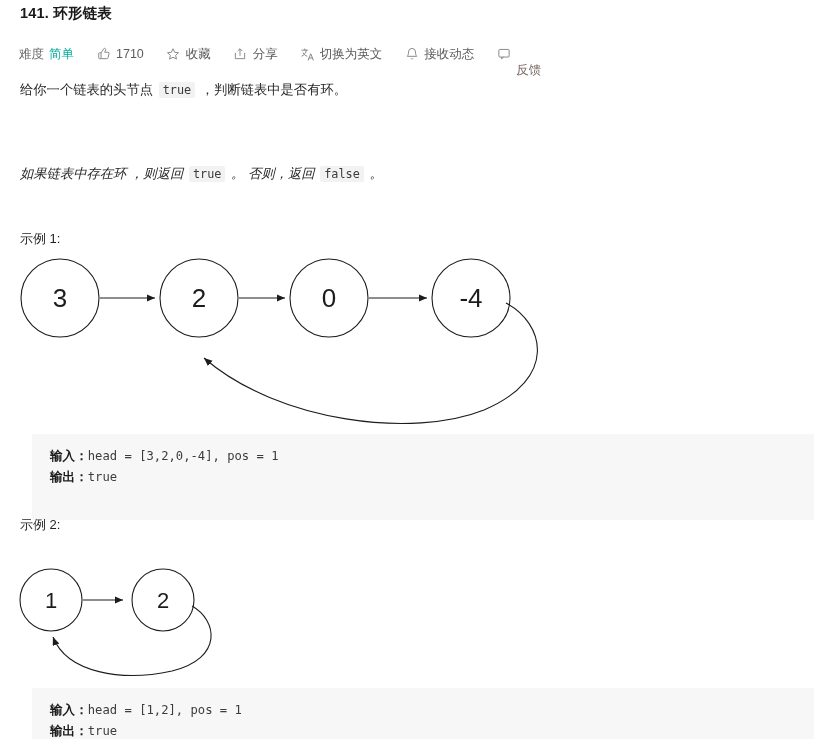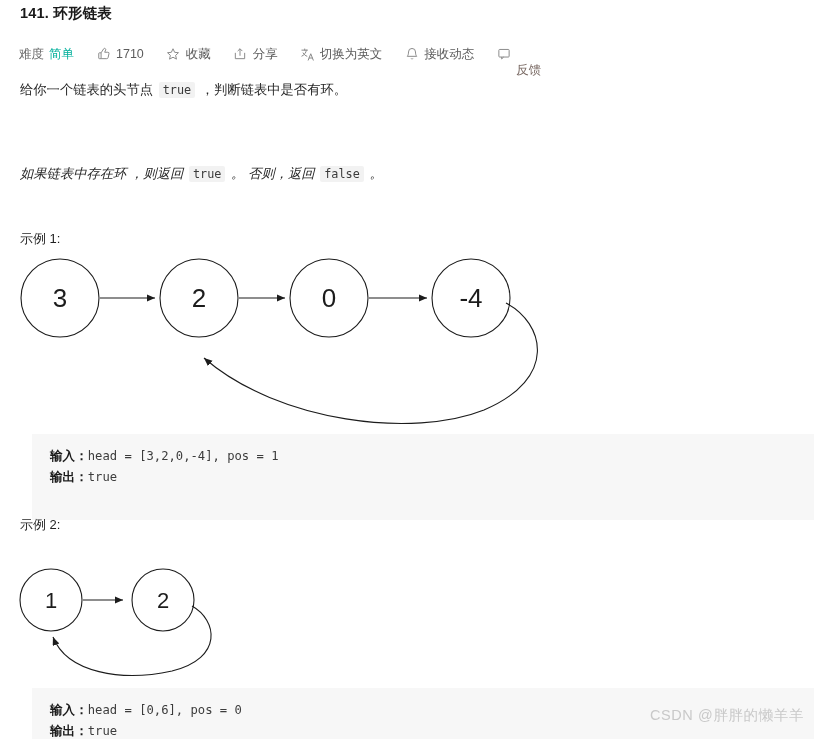--- a/index.html
+++ b/index.html
@@ -290,22 +290,21 @@
       <text x="151" y="42" font-family="Liberation Sans, sans-serif" font-size="22" fill="#1c1c1c" text-anchor="middle" dominant-baseline="central">2</text>
 
       <line x1="71" y1="42" x2="111" y2="42" stroke="#1c1c1c" stroke-width="1.1" marker-end="url(#arrow2)"></line>
 
       <path d="M180,48 C 205,62 212,100 160,113 C 110,124 55,115 41,79" stroke="#1c1c1c" stroke-width="1.1" fill="none" marker-end="url(#arrow2)"></path>
     </svg>
   </div>
 
   <div class="codebox cb2">
     <div class="cb-line">
-      <span class="cb-key">输入：</span><span class="cb-val">head = [0,6], pos = 0</span>
+      <span class="cb-key">输入：</span><span class="cb-val">head = [1,2], pos = 1</span>
     </div>
     <div class="cb-line">
       <span class="cb-key">输出：</span><span class="cb-val">true</span>
     </div>
   </div>
 
-  <div class="watermark">CSDN @胖胖的懒羊羊</div>
 
 </div>
 
 </body></html>

